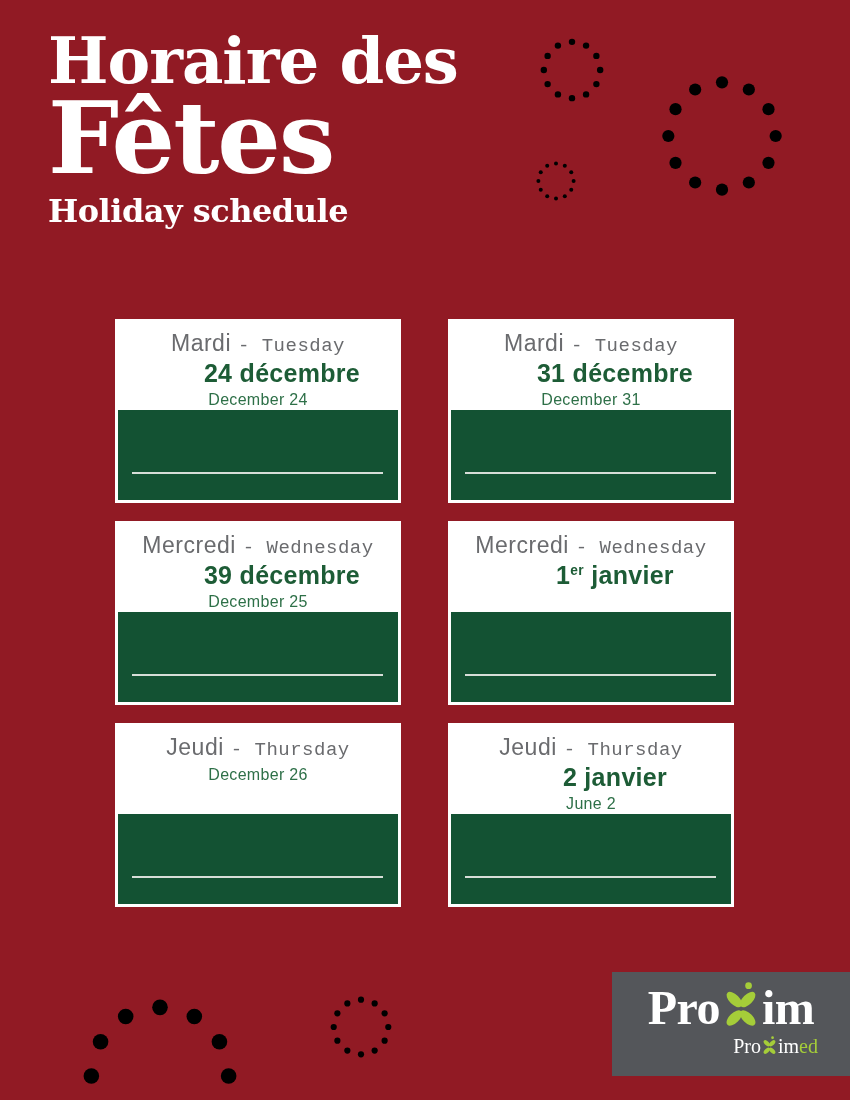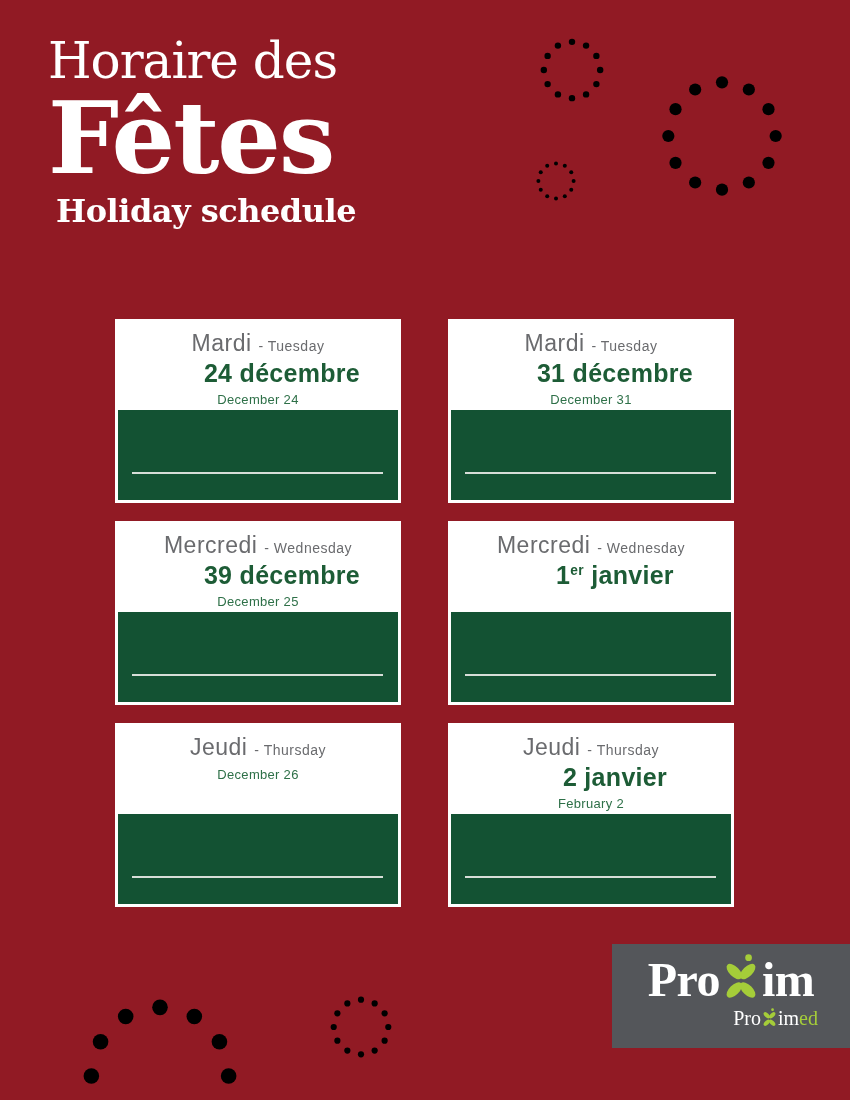--- a/index.html
+++ b/index.html
@@ -17,63 +17,63 @@
   body{
     position:relative;
     width:850px;height:1100px;
     background:var(--background);
     overflow:hidden;
     font-family:"Liberation Sans",sans-serif;
   }
   
   .header{position:absolute;left:48px;top:34px;color:#fff;}
   .title-line1{
-    font-family:"DejaVu Serif",serif;font-weight:400;
-    font-size:50px;line-height:54px;letter-spacing:-1px;
+    font-family:"DejaVu Serif",serif;font-weight:700;
+    font-size:64px;line-height:54px;letter-spacing:-1px;
   }
   .title-line2{
     font-family:"DejaVu Serif",serif;font-weight:700;
     font-size:100px;line-height:100px;letter-spacing:-2px;
   }
   .title-sub{
     font-family:"DejaVu Serif",serif;font-weight:700;
-    font-size:32px;line-height:38px;margin-top:4px;letter-spacing:-0.5px;margin-left:8px;
+    font-size:32px;line-height:38px;margin-top:4px;letter-spacing:-0.5px;
   }
   
   .sf{position:absolute;overflow:visible;}
   
   .card{
     position:absolute;width:286px;height:184px;
     background:#fff;display:flex;flex-direction:column;
   }
   .card-head{
     height:91px;flex:none;text-align:center;padding-top:11px;
   }
   .day-line{
     font-size:23px;line-height:26px;color:var(--day_gray);
     letter-spacing:0.5px;
   }
-  .day-en{font-size:14px;letter-spacing:0.5px;}
+  .day-en{font-size:19px;letter-spacing:0.5px;font-family:Liberation Mono, monospace;}
   .date-fr{
     font-size:25px;line-height:29px;font-weight:700;
     color:var(--date_green_dark);letter-spacing:0.3px;padding-left:48px;
   }
   .date-fr sup{font-size:0.55em;vertical-align:super;line-height:0;}
-  .date-en{font-size:13px;line-height:24px;color:var(--date_green);letter-spacing:0.3px;}
+  .date-en{font-size:16px;line-height:24px;color:var(--date_green);letter-spacing:0.3px;}
   .card-green{
     flex:1;margin:0 3px 3px 3px;background:var(--card_green);
     position:relative;
   }
   .sig-line{
     position:absolute;left:14px;right:15px;bottom:26px;height:2px;
     background:var(--line_color);
   }
   
   .logo-box{
-    position:absolute;left:612px;top:944px;width:238px;height:104px;
+    position:absolute;left:612px;top:972px;width:238px;height:104px;
     background:var(--logo_bg);
   }
   .logo-main{
     position:absolute;left:0;right:0;top:8px;text-align:center;
     font-family:"Liberation Serif",serif;font-weight:700;
     font-size:48px;line-height:52px;color:#fff;letter-spacing:-0.5px;
     white-space:nowrap;
   }
   .logo-sub{
     position:absolute;right:32px;top:62px;
@@ -192,21 +192,21 @@
   </div>
   <div class="card-green">
       <div class="sig-line"></div>
     </div>
 </div>
 
 <div class="card" style="left:448px;top:723px">
   <div class="card-head">
     <div class="day-line"><span>Jeudi</span> <span class="day-en">- Thursday</span></div>
     <div class="date-fr"><span>2 janvier</span><sup></sup><span></span></div>
-    <div class="date-en">February 2</div>
+    <div class="date-en">June 2</div>
   </div>
   <div class="card-green">
       <div class="sig-line"></div>
     </div>
 </div>
 
 <div class="logo-box">
   <div class="logo-main">
     <span>Pro</span><span class="logo-x"><svg viewBox="0 0 100 110" fill="#A5CD39">
           <use href="#leaf-x"></use>

